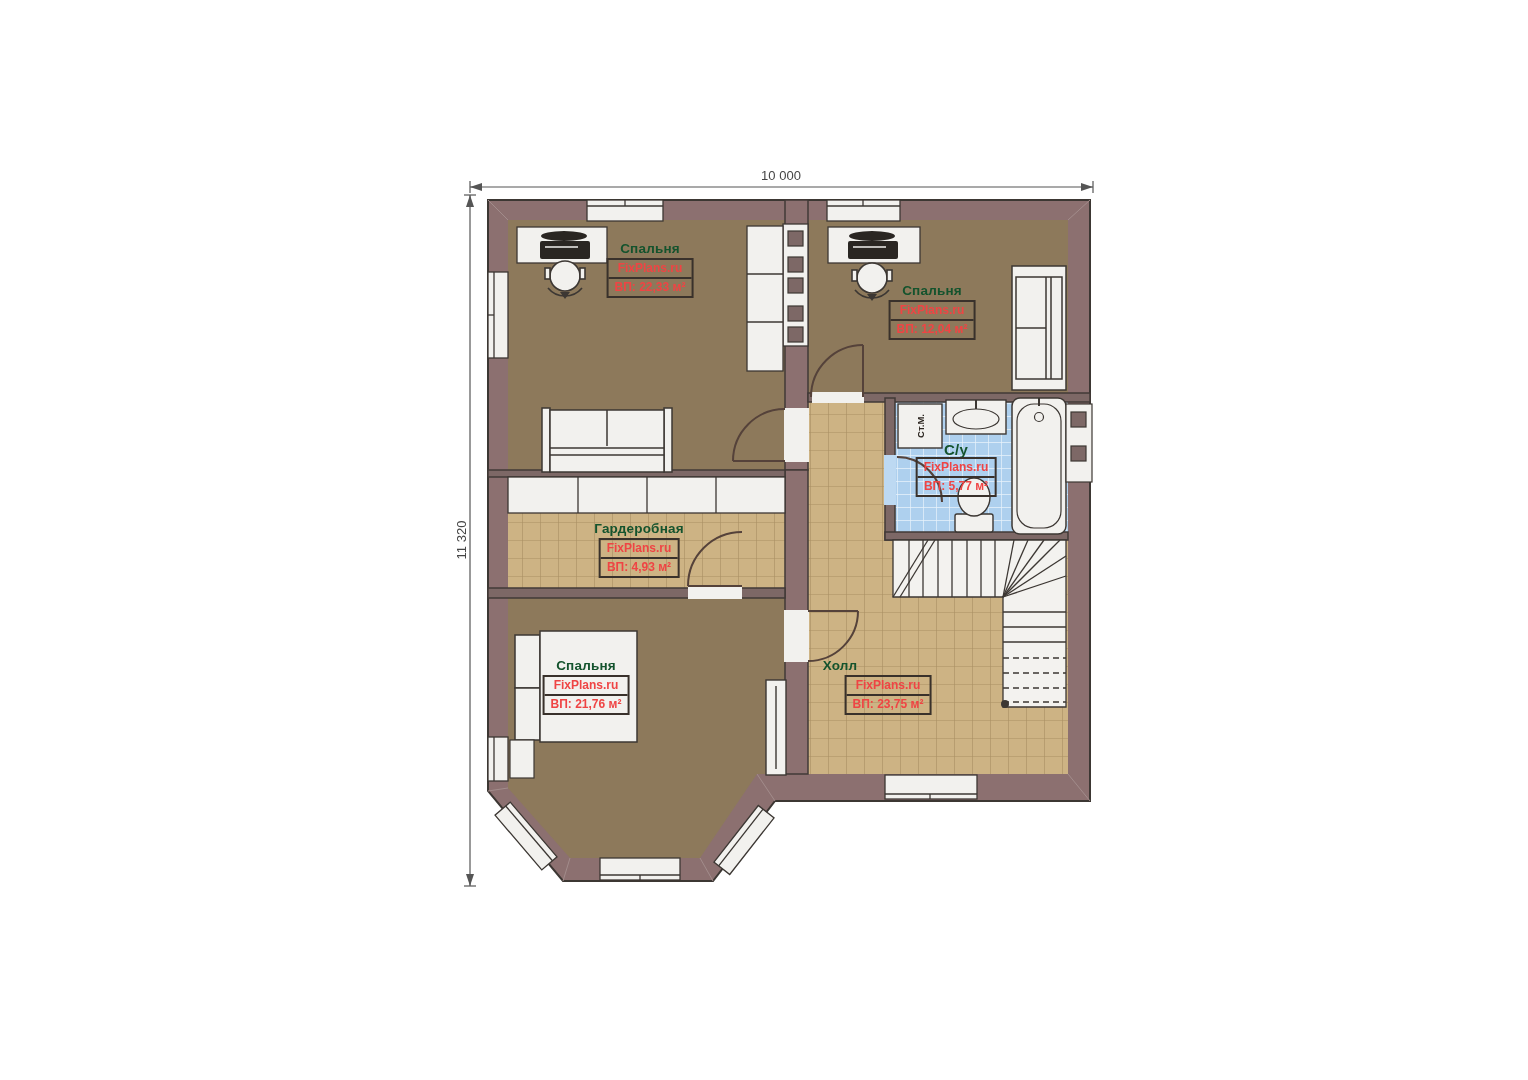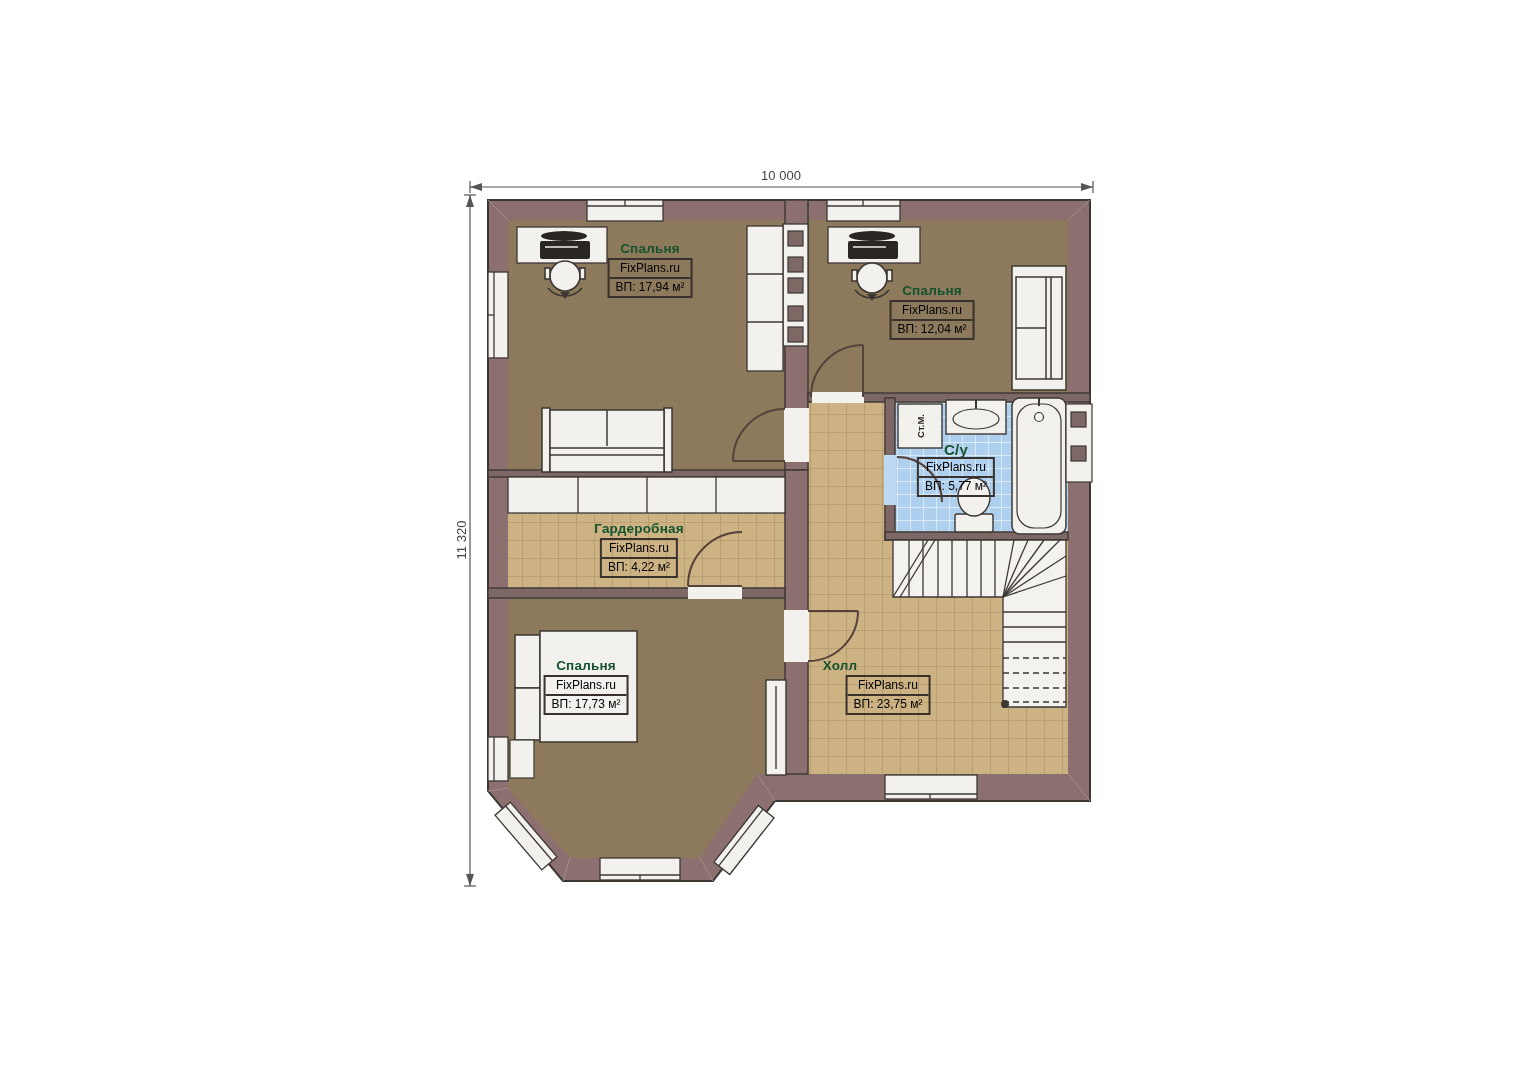--- a/index.html
+++ b/index.html
@@ -5,21 +5,21 @@
   html,body { margin:0; padding:0; background:#ffffff; }
   .canvas {
     position:relative; width:1368px; height:1080px; background:#ffffff;
     font-family:"Liberation Sans", sans-serif; overflow:hidden;
   }
   .canvas svg { position:absolute; left:0; top:0; }
   .lbl { position:absolute; color:#14532d; font-weight:bold; white-space:nowrap; }
   .room-title { transform:translateX(-50%); font-size:13.5px; letter-spacing:.2px; }
   .plate {
     position:absolute; transform:translateX(-50%);
-    border:2px solid #39312b; color:#000000; font-weight:normal;
+    border:2px solid #39312b; color:#ef4444; font-weight:bold;
     font-size:12px; text-align:center; background:transparent;
   }
   .plate > div { padding:1px 6px; white-space:nowrap; line-height:15px; }
   .plate > div + div { border-top:2px solid #39312b; }
   .dim { font-size:13px; color:#454545; font-weight:normal; }
   .dim-left { transform:translate(-50%,-50%) rotate(-90deg); }
   .dim-top { transform:translateX(-50%); }
   .washer-lbl { font-size:9.5px; transform:translate(-50%,-50%) rotate(-90deg); color:#2c2620; }
 </style>
 </head>
@@ -285,45 +285,45 @@
     <polygon points="470,886 466,874 474,874" stroke="none"></polygon>
   </g>
 </svg>
 
 <div class="lbl dim dim-top" style="left:781px; top:168px;">10 000</div>
 <div class="lbl dim dim-left" style="left:461px; top:540px;">11 320</div>
 
 <div class="lbl room-title" style="left:650px; top:241px;">Спальня</div>
 <div class="plate" style="left:650px; top:258px;">
   <div>FixPlans.ru</div>
-  <div>ВП: 17,94 м²</div>
+  <div>ВП: 22,33 м²</div>
 </div>
 
 <div class="lbl room-title" style="left:932px; top:283px;">Спальня</div>
 <div class="plate" style="left:932px; top:300px;">
   <div>FixPlans.ru</div>
   <div>ВП: 12,04 м²</div>
 </div>
 
 <div class="lbl room-title" style="left:956px; top:441px; font-size:15px;">С/у</div>
 <div class="plate" style="left:956px; top:457px;">
   <div>FixPlans.ru</div>
   <div>ВП: 5,77 м²</div>
 </div>
 
 <div class="lbl room-title" style="left:639px; top:521px;">Гардеробная</div>
 <div class="plate" style="left:639px; top:538px;">
   <div>FixPlans.ru</div>
-  <div>ВП: 4,22 м²</div>
+  <div>ВП: 4,93 м²</div>
 </div>
 
 <div class="lbl room-title" style="left:586px; top:658px;">Спальня</div>
 <div class="plate" style="left:586px; top:675px;">
   <div>FixPlans.ru</div>
-  <div>ВП: 17,73 м²</div>
+  <div>ВП: 21,76 м²</div>
 </div>
 
 <div class="lbl room-title" style="left:840px; top:658px;">Холл</div>
 <div class="plate" style="left:888px; top:675px;">
   <div>FixPlans.ru</div>
   <div>ВП: 23,75 м²</div>
 </div>
 
 <div class="lbl washer-lbl" style="left:920px; top:426px;">Ст.М.</div>
 

